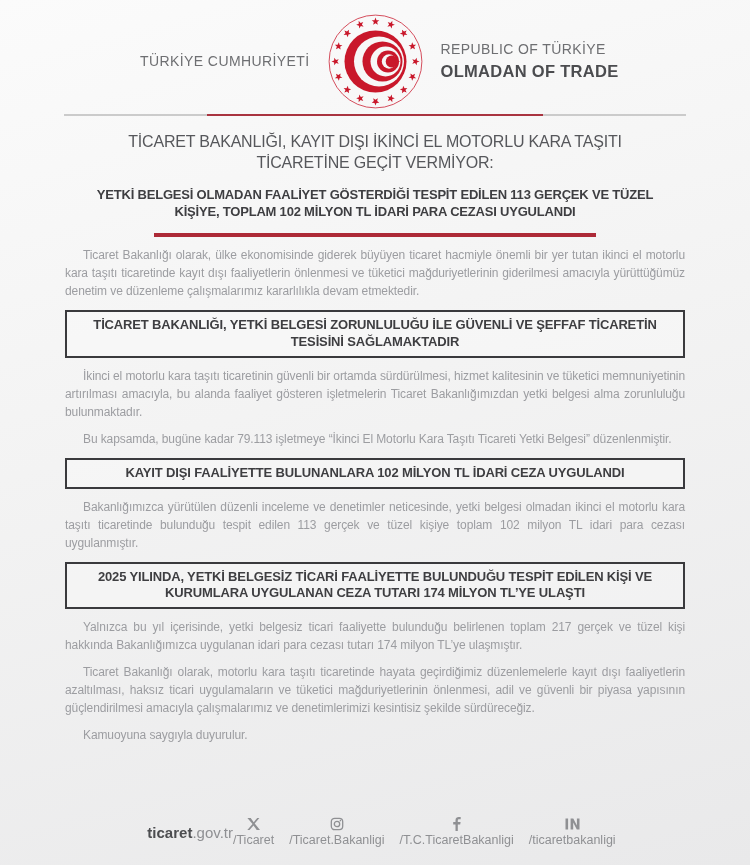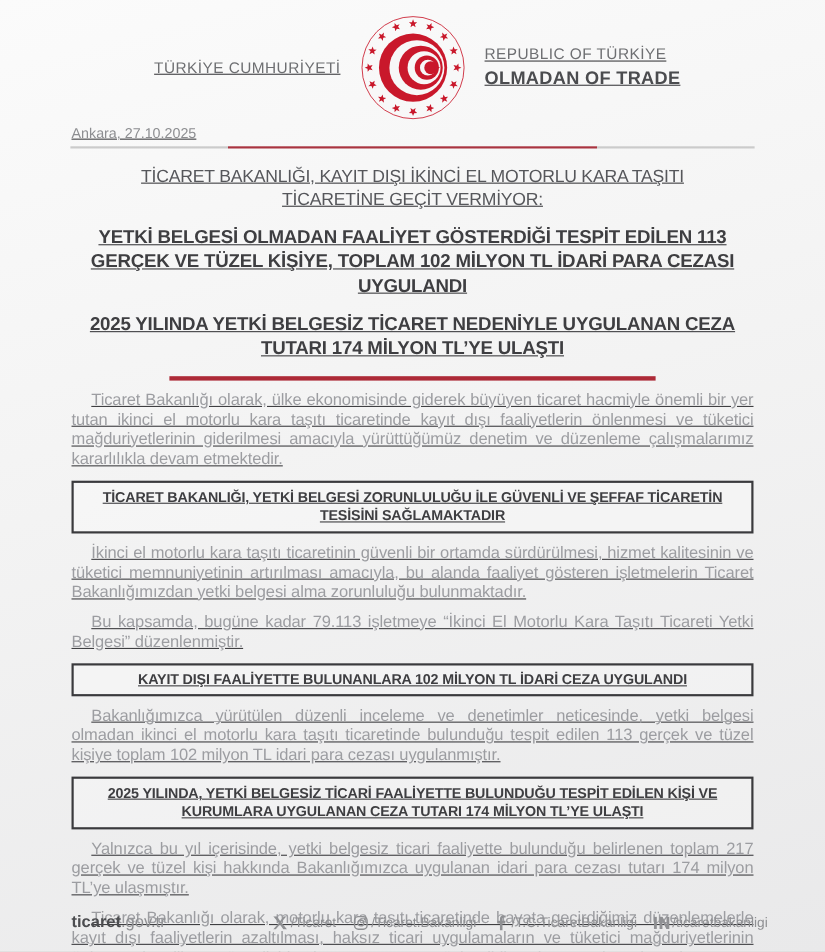--- a/index.html
+++ b/index.html
@@ -1,61 +1,60 @@
 <!DOCTYPE html>
 <html lang="tr"><head>
 <meta charset="utf-8">
 <style>
   html,body{margin:0;padding:0;}
   body{background:#ddd;font-family:"Liberation Sans",sans-serif;}
   .page{
     position:relative;width:750px;height:865px;margin:0 auto;overflow:hidden;
     background:linear-gradient(165deg,#fbfbfb 0%,#f3f3f3 45%,#e9e9ea 100%);
     color:#3f3f42;
-    text-decoration:underline;
   }
   
   .masthead{display:flex;align-items:center;justify-content:center;gap:18px;padding-top:14px;}
   .org{width:212px;line-height:1.25;}
   .org.left{text-align:right;}
   .org.right{text-align:left;}
   .org-l1{font-size:14px;color:#6e6f72;letter-spacing:.4px;}
   .org-l2{font-size:16.5px;font-weight:bold;color:#4b4c4f;letter-spacing:.3px;margin-top:2px;}
   .emblem{flex:0 0 auto;}
   
   .dateline{margin:4px 65px 0;font-size:13px;color:#8d8e91;}
   .rule-thin{margin:5px 64px 0;height:2px;
     background:linear-gradient(90deg,#cbcbcb 0 23%,#a93440 23% 77%,#cbcbcb 77% 100%);}
   
   .kicker{margin:16px auto 0;max-width:540px;text-align:center;
     font-size:16px;color:#56575b;line-height:1.3;letter-spacing:-.2px;}
   .title{margin:12px auto 0;max-width:590px;text-align:center;
-    font-size:17px;font-weight:bold;color:#3e3e41;line-height:1.32;letter-spacing:-.2px;}
+    font-size:13px;font-weight:bold;color:#3e3e41;line-height:1.32;letter-spacing:-.2px;}
   .rule-red{width:442px;height:4px;background:#ad2a37;margin:13px auto 0;}
   
   .body-col{margin:2px 65px 0;}
   .body-col p{
-    margin:9px 0 0;font-size:15px;line-height:18px;color:#9c9da1;
+    margin:9px 0 0;font-size:12px;line-height:18px;color:#9c9da1;
     text-align:justify;text-indent:18px;letter-spacing:-.1px;
   }
   .boxed{
     margin:10px 0 0;border:2px solid #3a3a3d;padding:5px 8px;
     text-align:center;font-size:13px;font-weight:bold;color:#3e3e41;
     line-height:1.3;letter-spacing:-.15px;background:rgba(255,255,255,.25);
   }
   .closing{text-align:left !important;}
   
   .footer{
     position:absolute;left:65px;right:52px;bottom:18px;
-    display:flex;justify-content:space-between;align-items:center;
+    display:flex;justify-content:center;align-items:center;
   }
   .site{font-size:15px;color:#8f9093;}
   .site b{color:#4c4d50;font-weight:bold;}
   .socials{display:flex;gap:15px;align-items:center;}
-  .social{display:flex;align-items:center;gap:2px;font-size:12.5px;color:#8f9093;text-decoration:none;cursor:pointer;}
+  .social{display:flex;align-items:center;gap:2px;font-size:12.5px;color:#8f9093;text-decoration:none;cursor:pointer;flex-direction:column;}
   .soc-icon{display:inline-flex;align-items:center;justify-content:center;width:15px;height:14px;}
   .soc-icon svg{display:block;}
 </style>
 </head>
 <body>
 
 <div class="page">
 
   <header class="masthead">
     <div class="org left">
@@ -95,26 +94,24 @@
       <circle cx="63.6" cy="47.5" r="5.9" fill="#c9182b"></circle>
       <use href="#star" transform="translate(69,47.5) rotate(14) scale(0.78)" fill="#f7f7f7" style="fill:#f7f7f7"></use>
     </svg>
 
     <div class="org right">
       <div class="org-l1">REPUBLIC OF TÜRKİYE</div>
       <div class="org-l2">OLMADAN OF TRADE</div>
     </div>
   </header>
 
-  <div class="dateline">Ankara, 27.10.2025</div>
   <div class="rule-thin"></div>
 
   <div class="kicker">TİCARET BAKANLIĞI, KAYIT DIŞI İKİNCİ EL MOTORLU KARA TAŞITI TİCARETİNE GEÇİT VERMİYOR:</div>
   <div class="title">YETKİ BELGESİ OLMADAN FAALİYET GÖSTERDİĞİ TESPİT EDİLEN 113 GERÇEK VE TÜZEL KİŞİYE, TOPLAM 102 MİLYON TL İDARİ PARA CEZASI UYGULANDI</div>
-  <div class="title">2025 YILINDA YETKİ BELGESİZ TİCARET NEDENİYLE UYGULANAN CEZA TUTARI 174 MİLYON TL’YE ULAŞTI</div>
   <div class="rule-red"></div>
 
   <main class="body-col">
     <p>Ticaret Bakanlığı olarak, ülke ekonomisinde giderek büyüyen ticaret hacmiyle önemli bir yer tutan ikinci el motorlu kara taşıtı ticaretinde kayıt dışı faaliyetlerin önlenmesi ve tüketici mağduriyetlerinin giderilmesi amacıyla yürüttüğümüz denetim ve düzenleme çalışmalarımız kararlılıkla devam etmektedir.</p>
 
     <div class="boxed">TİCARET BAKANLIĞI, YETKİ BELGESİ ZORUNLULUĞU İLE GÜVENLİ VE ŞEFFAF TİCARETİN TESİSİNİ SAĞLAMAKTADIR</div>
 
     <p>İkinci el motorlu kara taşıtı ticaretinin güvenli bir ortamda sürdürülmesi, hizmet kalitesinin ve tüketici memnuniyetinin artırılması amacıyla, bu alanda faaliyet gösteren işletmelerin Ticaret Bakanlığımızdan yetki belgesi alma zorunluluğu bulunmaktadır.</p>
     <p>Bu kapsamda, bugüne kadar 79.113 işletmeye “İkinci El Motorlu Kara Taşıtı Ticareti Yetki Belgesi” düzenlenmiştir.</p>
 

